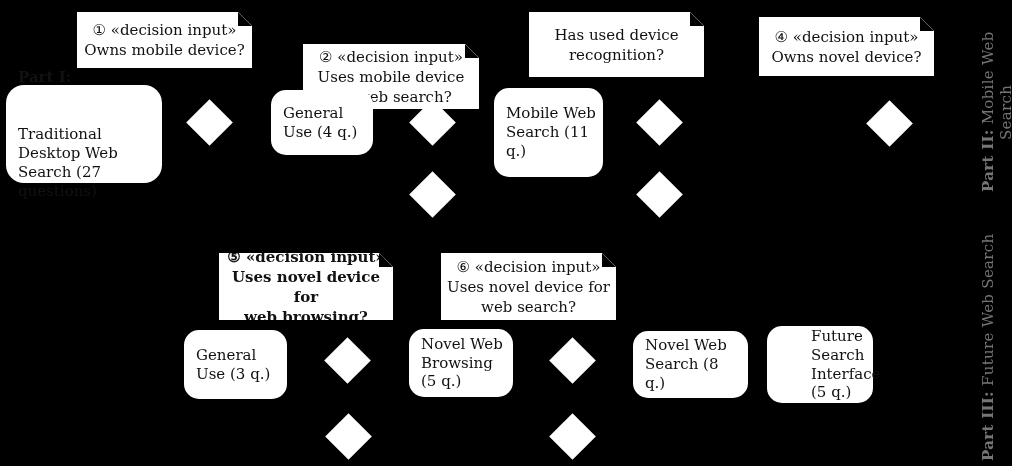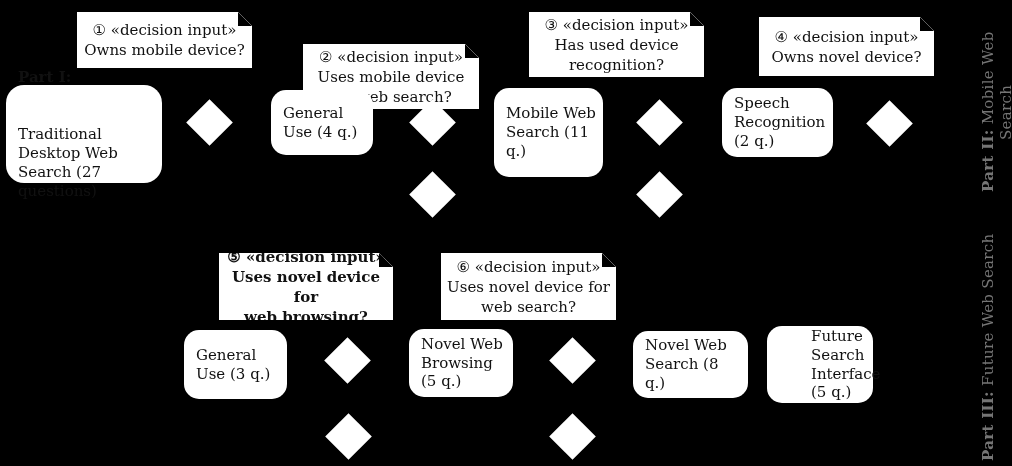--- a/index.html
+++ b/index.html
@@ -53,21 +53,20 @@
     <span class="txt">Owns mobile device?</span>
   </div>
   <div class="note" style="left:303px;top:12px;width:176px;height:65px;margin-top:32px;">
     <span class="fold"></span>
     <span class="txt">② «decision input»</span>
     <span class="txt">Uses mobile device
 for web search?</span>
   </div>
   <div class="note" style="left:529px;top:12px;width:175px;height:65px;">
     <span class="fold"></span>
-    <span class="txt">③ «decision input»</span>
     <span class="txt">Has used device
 recognition?</span>
   </div>
   <div class="note" style="left:759px;top:17px;width:175px;height:59px;">
     <span class="fold"></span>
     <span class="txt">④ «decision input»</span>
     <span class="txt">Owns novel device?</span>
   </div>
   <div class="note" style="left:219px;top:253px;width:174px;height:67px;font-weight:bold;">
     <span class="fold"></span>
@@ -90,25 +89,20 @@
 questions)</span>
   </div>
   <div class="box" style="left:271px;top:90px;width:102px;height:65px;">
     <span class="txt">General
 Use (4 q.)</span>
   </div>
   <div class="box" style="left:494px;top:88px;width:109px;height:89px;">
     <span class="txt">Mobile Web
 Search (11
 q.)</span>
-  </div>
-  <div class="box" style="left:722px;top:88px;width:111px;height:69px;">
-    <span class="txt">Speech
-Recognition
-(2 q.)</span>
   </div>
   <div class="box" style="left:184px;top:330px;width:103px;height:69px;">
     <span class="txt">General
 Use (3 q.)</span>
   </div>
   <div class="box" style="left:409px;top:329px;width:104px;height:68px;">
     <span class="txt">Novel Web
 Browsing
 (5 q.)</span>
   </div>

